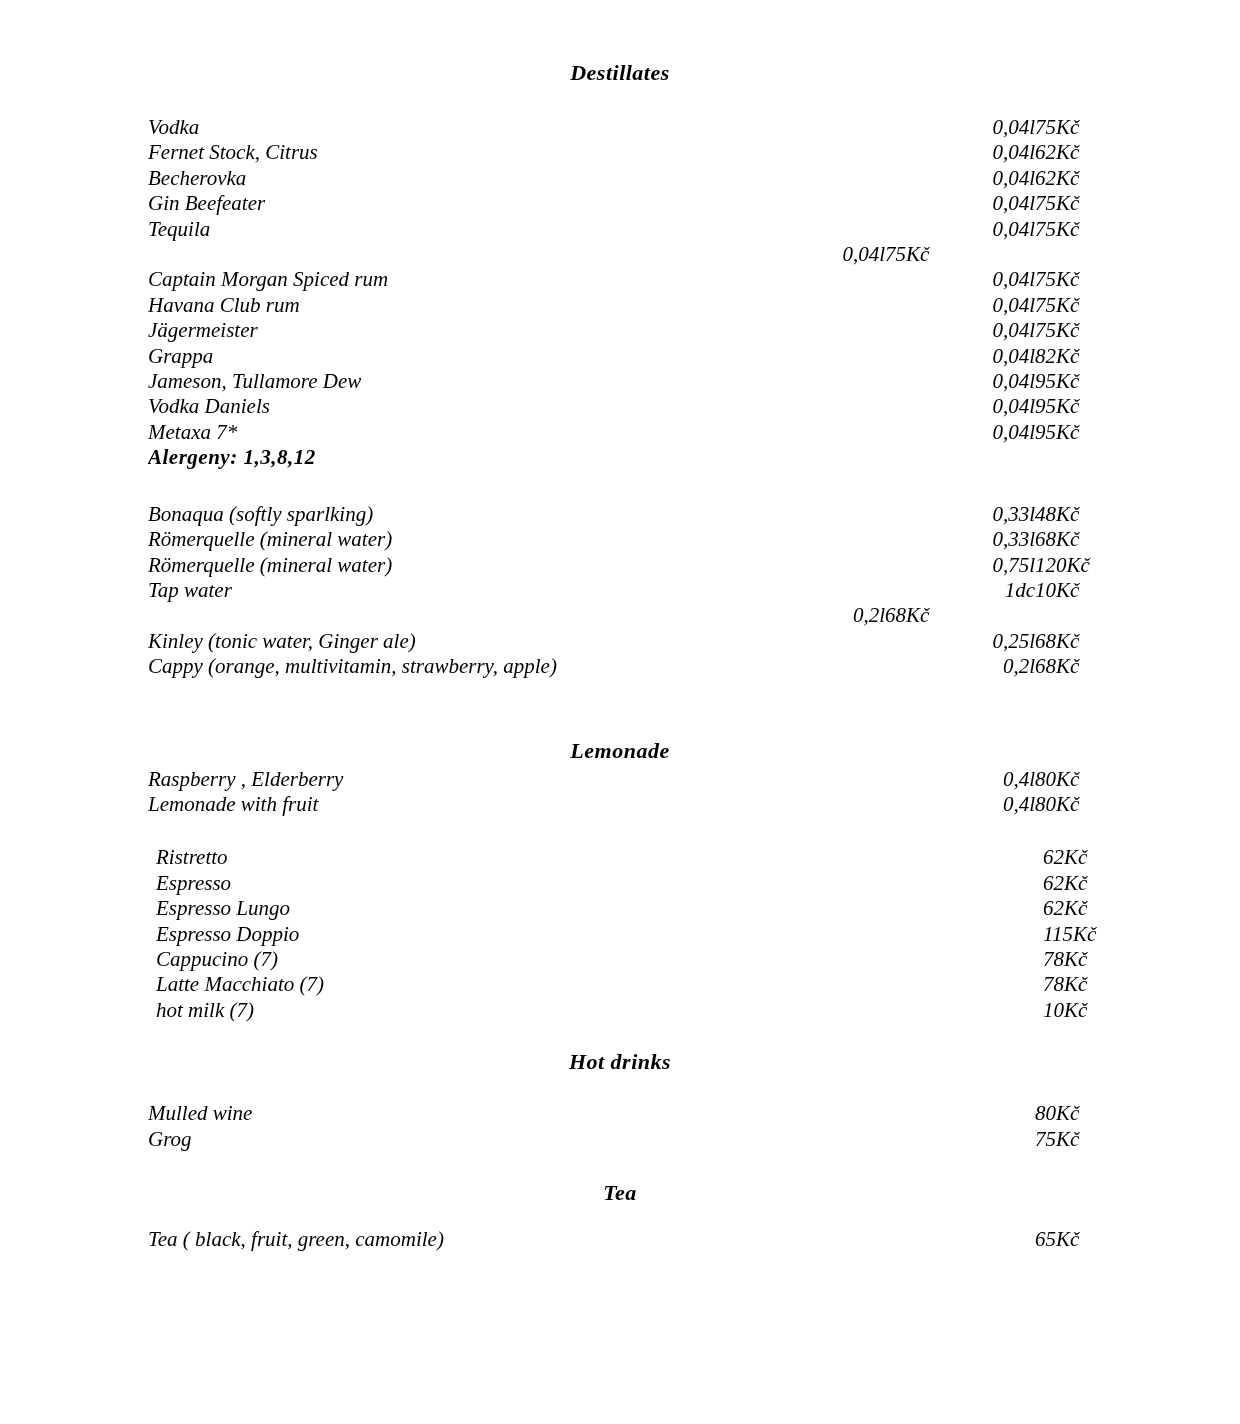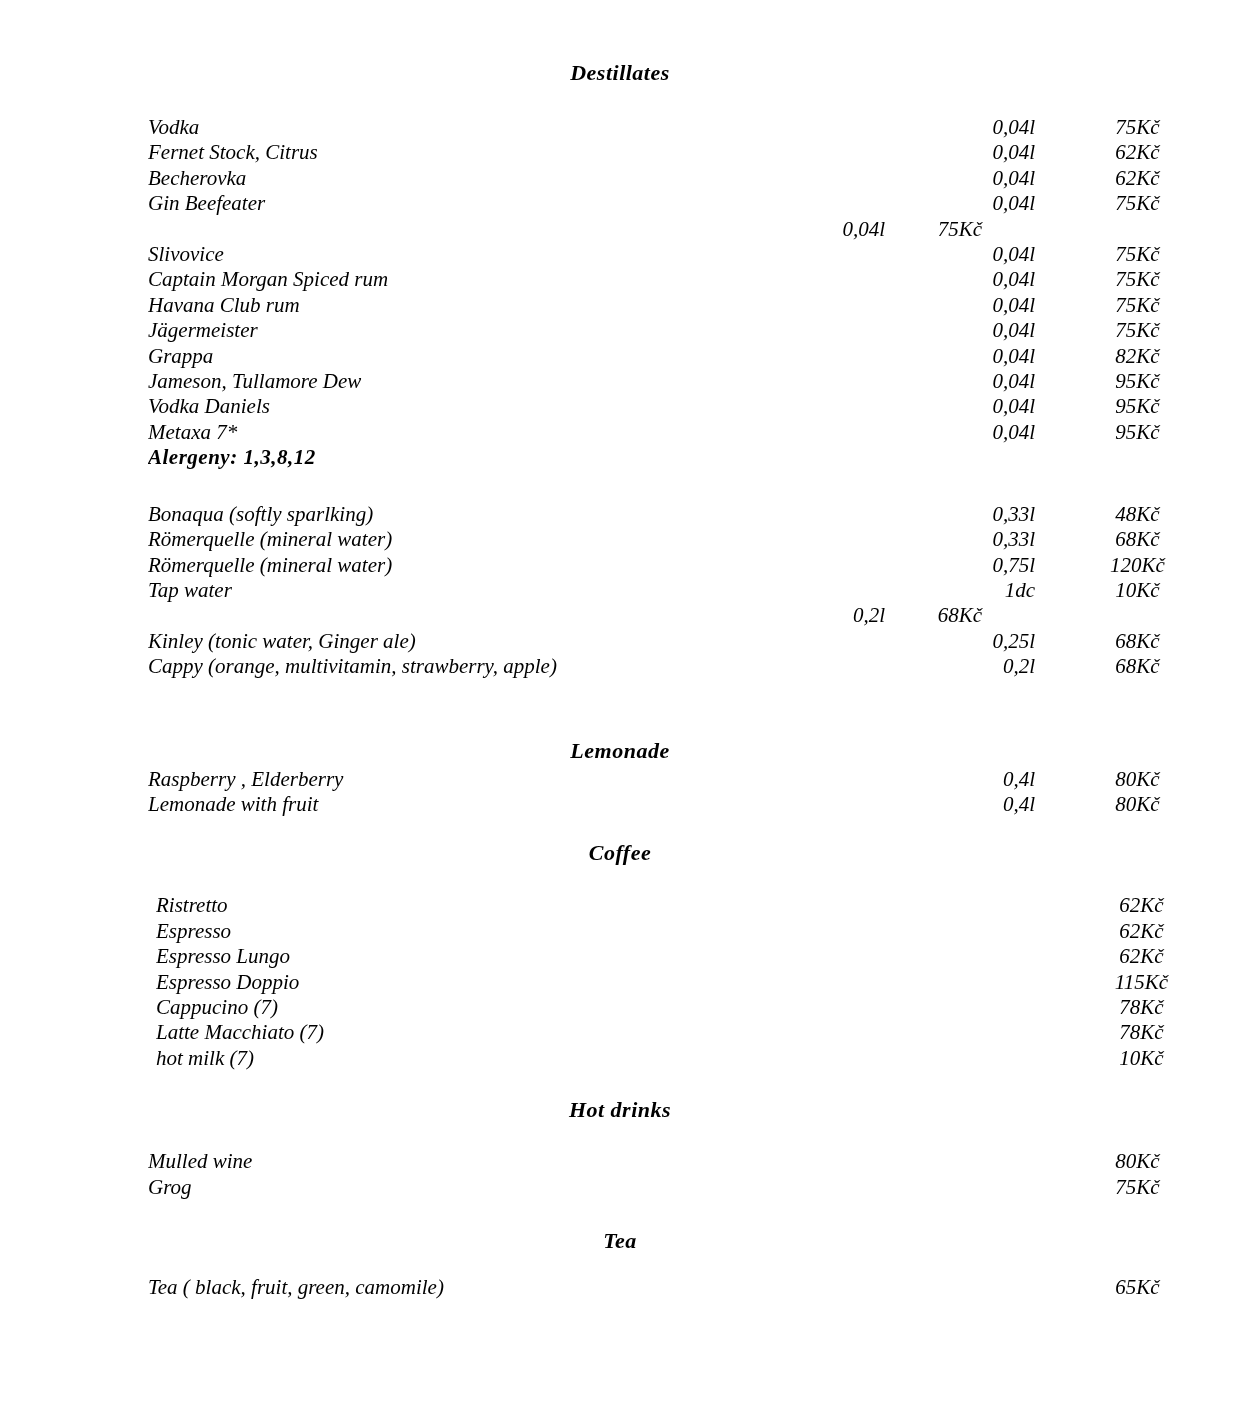--- a/index.html
+++ b/index.html
@@ -38,21 +38,21 @@
     display: grid;
     grid-template-columns: 737px 150px auto;
     padding-left: 148px;
     font-size: 21px;
     line-height: 25.4px;
     font-style: italic;
   }
   .cell { white-space: nowrap; overflow: hidden; }
   .cell.name   { text-align: left; }
   .cell.volume { text-align: right; }
-  .cell.price  { text-align: center; }
+  .cell.price  { text-align: left; }
   .row.note-row .cell.name {
     font-weight: bold;
     letter-spacing: 0.5px;
   }
   
   .section-0 .section-title { margin-top: 0; }
   .section-0 .rows          { margin-top: 30px; }
   .section-1 .section-title { margin-top: 25px; }
   .section-1 .rows          { margin-top: 31px; }
   .section-2 .section-title { margin-top: 58px; }
@@ -85,25 +85,25 @@
     <span class="cell name">Becherovka</span>
     <span class="cell volume">0,04l</span>
     <span class="cell price">62Kč</span>
   </div>
         <div class="row">
     <span class="cell name">Gin Beefeater</span>
     <span class="cell volume">0,04l</span>
     <span class="cell price">75Kč</span>
   </div>
         <div class="row">
-    <span class="cell volume">0,04l</span>
-    <span class="cell price">75Kč</span>
-  </div>
-        <div class="row">
-    <span class="cell name">Slivovice</span>
+    <span class="cell name">Tequila</span>
+    <span class="cell volume">0,04l</span>
+    <span class="cell price">75Kč</span>
+  </div>
+        <div class="row">
     <span class="cell volume">0,04l</span>
     <span class="cell price">75Kč</span>
   </div>
         <div class="row">
     <span class="cell name">Captain Morgan Spiced rum</span>
     <span class="cell volume">0,04l</span>
     <span class="cell price">75Kč</span>
   </div>
         <div class="row">
     <span class="cell name">Havana Club rum</span>
@@ -189,21 +189,20 @@
     <span class="cell price">80Kč</span>
   </div>
         <div class="row">
     <span class="cell name">Lemonade with fruit</span>
     <span class="cell volume">0,4l</span>
     <span class="cell price">80Kč</span>
   </div>
       </div>
   </section>
     <section class="menu-section section-3">
-    <h2 class="section-title">Coffee</h2>
     <div class="rows">
         <div class="row">
     <span class="cell name">Ristretto</span>
     <span class="cell volume"></span>
     <span class="cell price">62Kč</span>
   </div>
         <div class="row">
     <span class="cell name">Espresso</span>
     <span class="cell volume"></span>
     <span class="cell price">62Kč</span>

